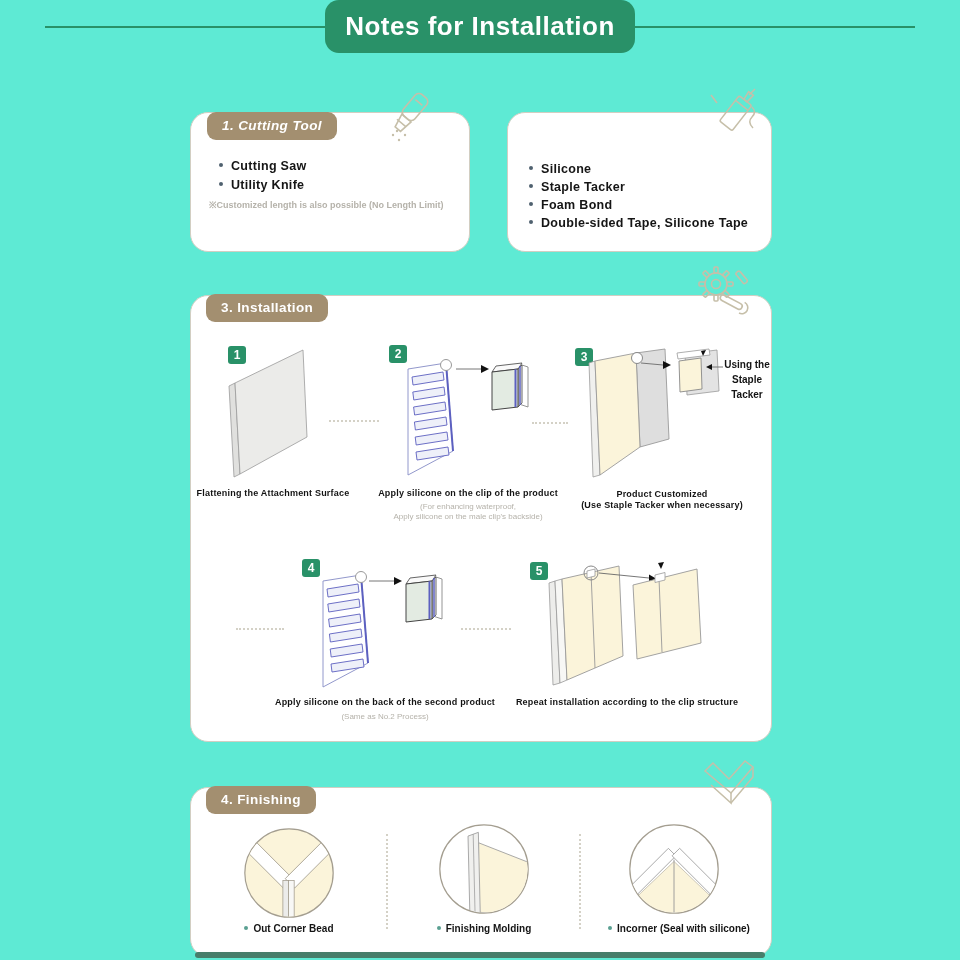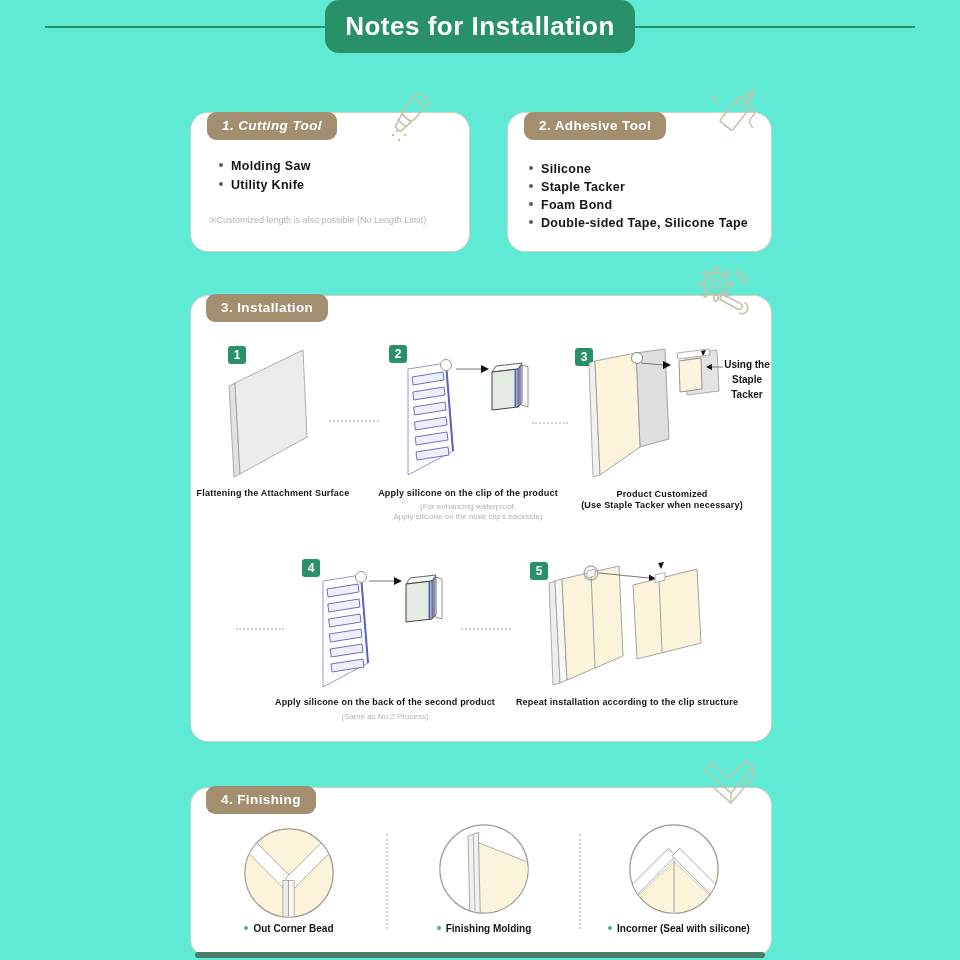--- a/index.html
+++ b/index.html
@@ -64,27 +64,26 @@
           <line x1="25" y1="8" x2="34" y2="8"></line>
           <path d="M24 28 h12 l-2 14 h-7 z"></path>
           <line x1="23.5" y1="35" x2="35" y2="35"></line>
         </g>
       </g>
       <circle cx="14" cy="44" r="1.2" fill="#c6bfa9"></circle>
       <circle cx="20" cy="49" r="1.2" fill="#c6bfa9"></circle>
       <circle cx="26" cy="44" r="1.2" fill="#c6bfa9"></circle>
       <circle cx="18" cy="40" r="1.2" fill="#c6bfa9"></circle>
     </svg>
-    <div class="tool-item" style="left:28px; top:46px;">Molding Saw</div>
+    <div class="tool-item" style="left:28px; top:46px;">Cutting Saw</div>
     <div class="tool-item" style="left:28px; top:65px;">Utility Knife</div>
-    <div class="small-note" style="left:18px; top:100px;">※Customized length is also possible (No Length Limit)</div>
+    <div class="small-note" style="left:18px; top:85px;font-weight:bold;">※Customized length is also possible (No Length Limit)</div>
   </div>
 
   <div class="sec" style="left:507px; top:112px; width:263px; height:138px;">
-    <div class="sec-label" style="left:16px;">2. Adhesive Tool</div>
     <svg class="ill" style="left:195px; top:-28px;" width="64" height="66" viewBox="0 0 64 66">
       <g stroke="#c6bfa9" fill="none" stroke-width="1.5">
         <g transform="rotate(38 30 30)">
           <path d="M28 2 l6 0 l-1 9 l-4 0 z"></path>
           <rect x="23" y="11" width="16" height="32" rx="2"></rect>
           <line x1="23" y1="17" x2="39" y2="17"></line>
         </g>
         <path d="M49 22 q5 5 0 10 q-5 5 1 11"></path>
         <line x1="8" y1="10" x2="14" y2="18"></line>
         <line x1="52" y1="4" x2="46" y2="10"></line>

